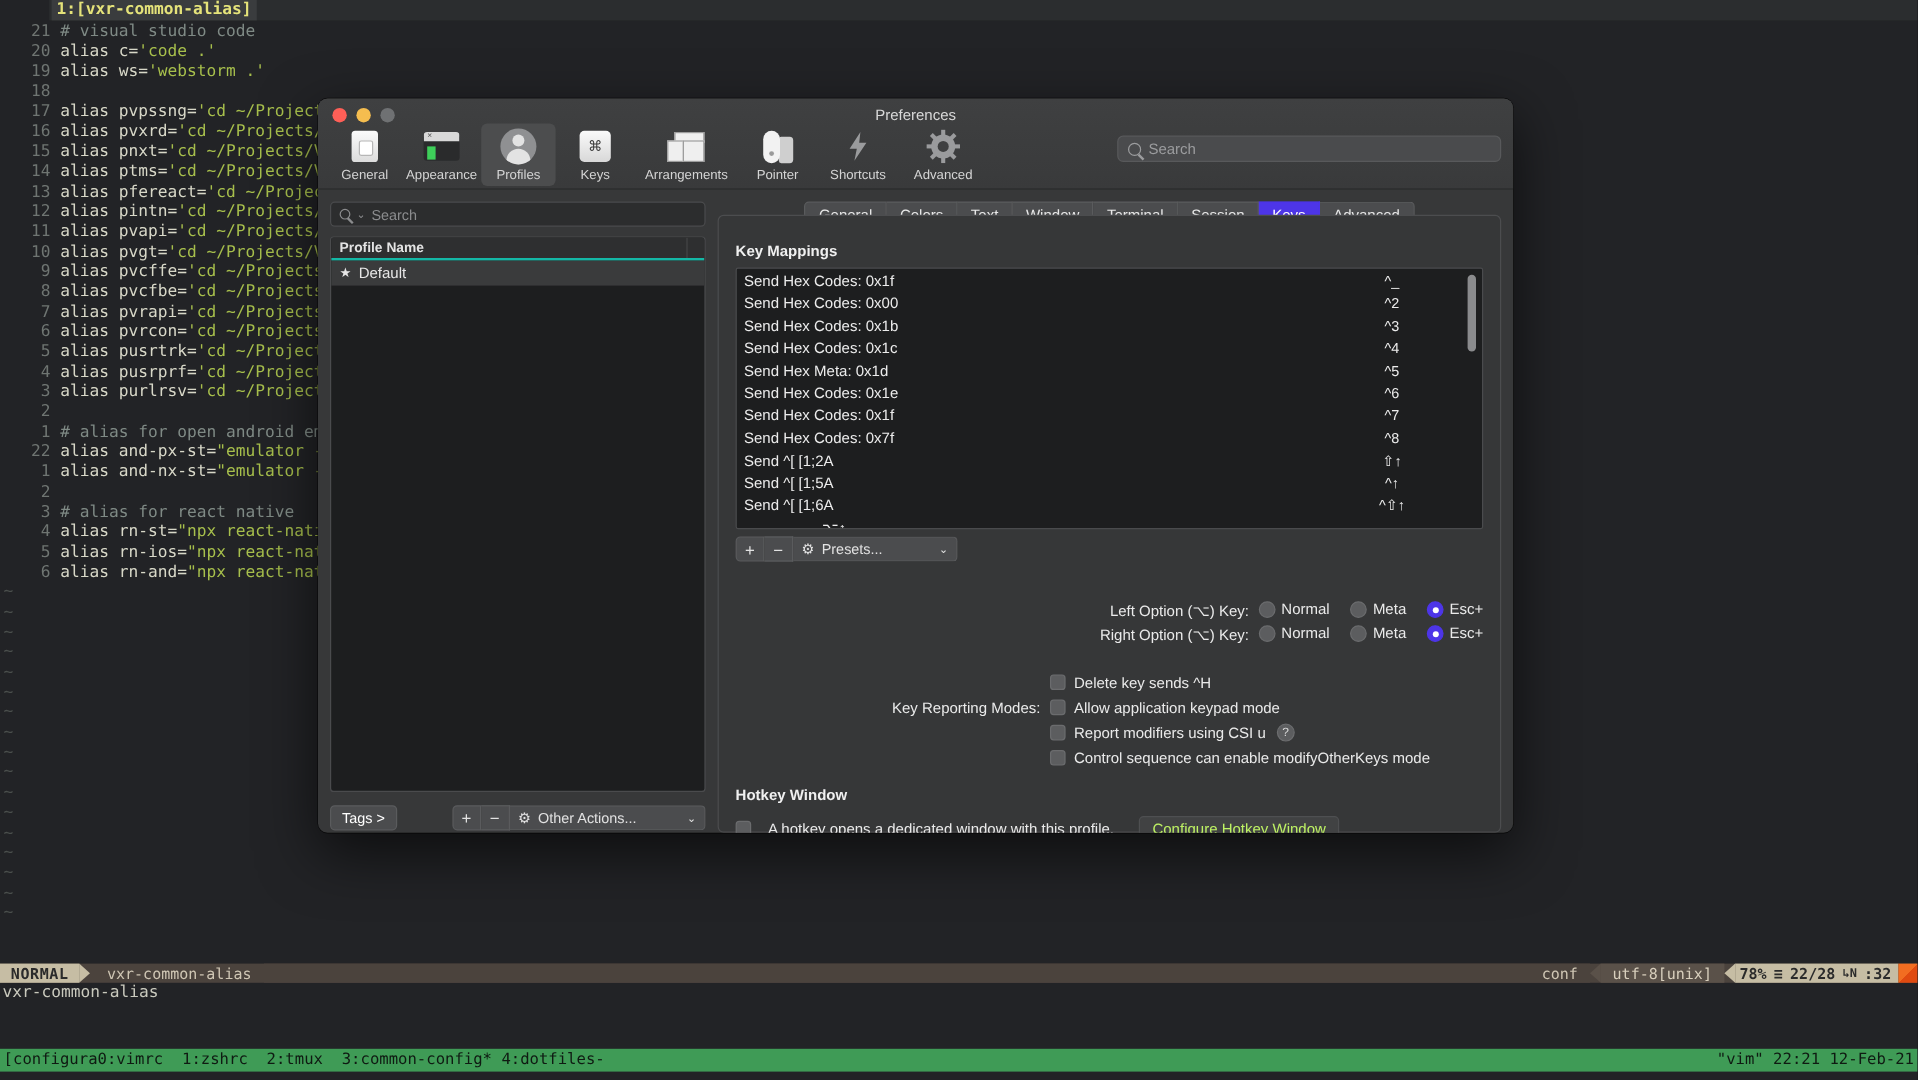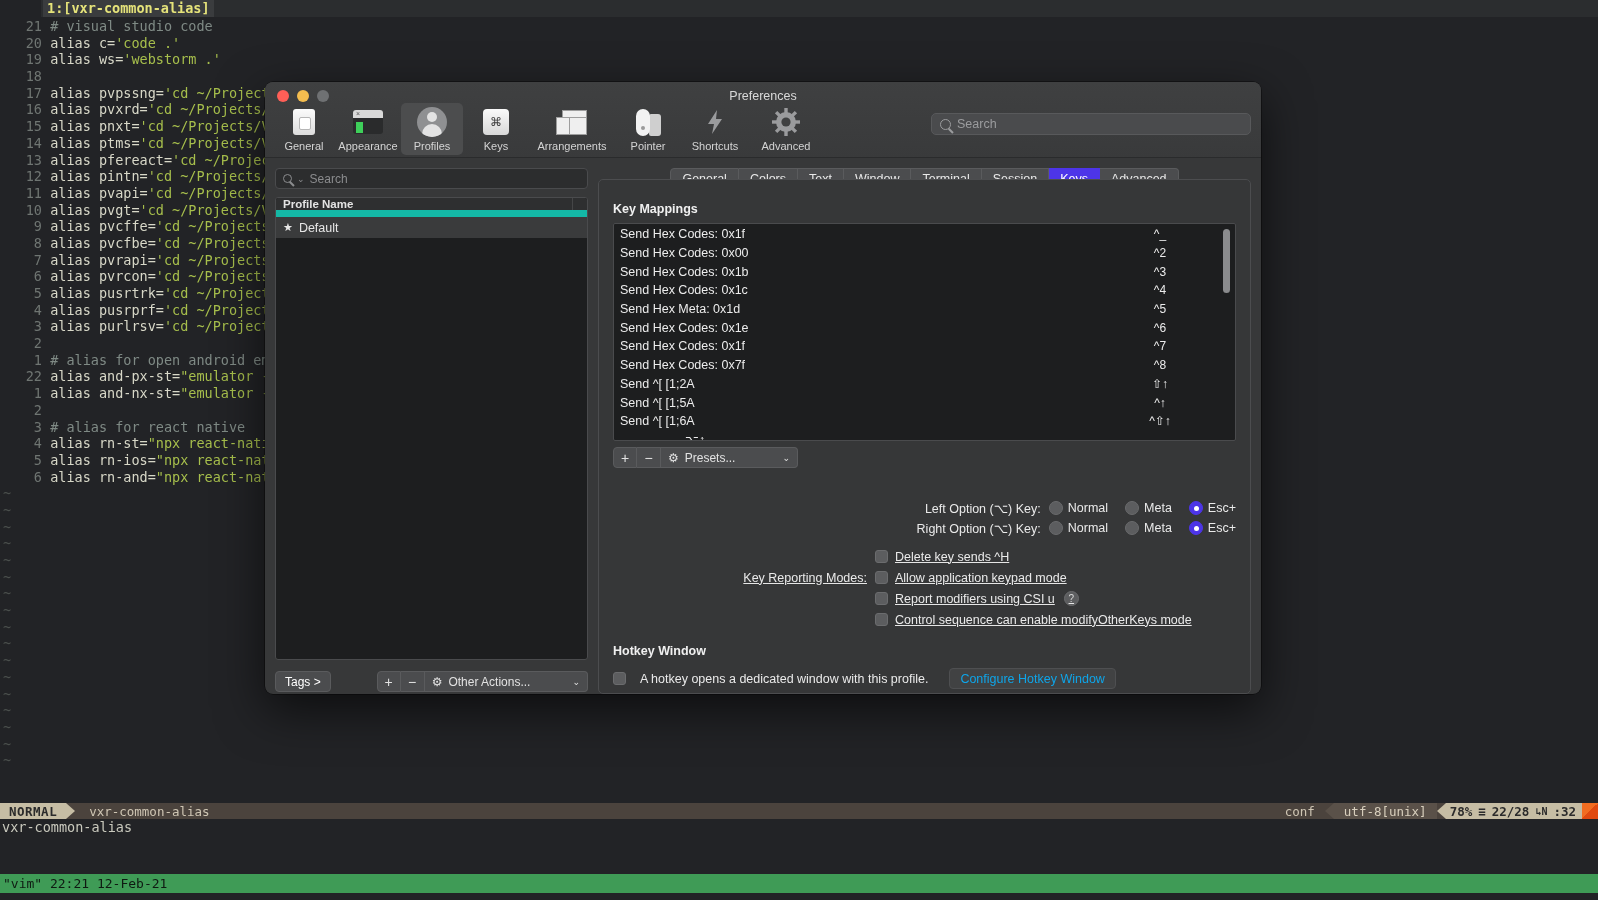--- a/index.html
+++ b/index.html
@@ -168,22 +168,22 @@
   .prof-search {
     height: 21px; background: #2c2d2e; border: 1px solid #4a4b4d; border-radius: 4px;
     display: flex; align-items: center; gap: 5px; padding: 0 7px;
     color: #8b8c8e; font-size: 12px; margin-bottom: 8px;
   }
   .prof-table {
     flex: 1; background: #1d1e1f; border: 1px solid #4a4b4d; border-radius: 3px;
     overflow: hidden; display: flex; flex-direction: column;
   }
   .prof-head {
-    height: 19px; background: #2e2f30; border-bottom: 7px solid #14b8a6;
-    display: flex; font-size: 11.5px; font-weight: bold; color: #e3e3e3;
+    height: 19px; background: #2e2f30; border-bottom: 2px solid #14b8a6;
+    display: flex; align-items: center; font-size: 11.5px; font-weight: bold; color: #e3e3e3;
     padding-left: 7px; position: relative;
   }
   .prof-head::after {
     content:''; position:absolute; right: 14px; top:0; bottom:0; width:1px; background:#454647;
   }
   .prof-row {
     height: 21px; display: flex; align-items: center; gap: 6px;
     padding-left: 7px; font-size: 12.5px; color: #e7e7e7; background: #3a3b3c;
   }
   .prof-star { color: #e7e7e7; font-size: 11px; }
@@ -264,41 +264,41 @@
   .radio {
     width: 14px; height: 14px; border-radius: 50%;
     background: #5c5d5f; border: 1px solid #6a6b6d;
   }
   .radio.on { background: #4d35e8; border-color: #4d35e8; position: relative; }
   .radio.on::after {
     content:''; position: absolute; left: 4px; top: 4px; width: 5px; height: 5px;
     border-radius: 50%; background: #fff;
   }
 
-  .check-rows { margin-top: 8px; text-decoration: underline; }
+  .check-rows { margin-top: 20px; }
   .crow { display: flex; align-items: center; height: 21px; }
   .crow .pre {
     width: 262px; text-align: right; padding-right: 8px; font-size: 12.5px; color: #eaeaea;
   }
   .cbox {
     width: 13px; height: 13px; border-radius: 3px;
     background: #5c5d5f; border: 1px solid #6b6c6e; margin-right: 7px;
   }
   .ctext { font-size: 12.5px; color: #eaeaea; }
   .helpbtn {
     width: 15px; height: 15px; border-radius: 50%;
     background: #5c5d5f; border: 1px solid #6b6c6e; color: #d8d8d8;
     font-size: 10px; display: inline-flex; align-items: center; justify-content: center;
     margin-left: 9px;
   }
 
   .hotkey-title { margin-top: 14px; font-size: 12.5px; font-weight: bold; color: #f0f0f0; }
   .hotkey-row { display: flex; align-items: center; margin-top: 10px; gap: 7px; }
   .btn-disabled {
-    background: #414243; border: 1px solid #4e4f51; color: #0ea5e9;
+    background: #414243; border: 1px solid #4e4f51; color: #bef264;
     border-radius: 4px; font-size: 12.5px; height: 21px;
     display: inline-flex; align-items: center; padding: 0 10px; margin-left: 14px;
   }
 
   
   .ic-general { width: 22px; height: 26px; background: linear-gradient(#fbfbfb,#dcdcdc); border-radius: 3px; position: relative; }
   .ic-general::after { content:''; position:absolute; left:6px; top:8px; width:10px; height:11px; background:#fff; border:1px solid #b6b6b6; border-radius:2px;}
   .ic-appearance { width: 30px; height: 24px; background:#2a2b2c; border-radius:3px; border-top: 8px solid #d9d9d9; position:relative; }
   .ic-appearance::after{content:''; position:absolute; left:3px; top:4px; width:7px; height:11px; background:#3ecf5a;}
   .ic-appearance::before{content:'×'; position:absolute; left:3px; top:-8px; font-size:7px; color:#555; line-height:8px;}
@@ -394,20 +394,21 @@
     <span>22/28</span>
     <span style="font-size:10px">↳N</span>
     <span>:32</span>
   </div>
   <div class="al-end"></div>
 </div>
 
 <div id="vim-cmdline">vxr-common-alias</div>
 
 <div id="tmux-status">
+  <span>[configura0:vimrc  1:zshrc  2:tmux  3:common-config* 4:dotfiles-</span>
   <span>"vim" 22:21 12-Feb-21</span>
 </div>
 
 <div id="prefs">
 
   <div class="titlebar">
     <div class="traffic">
       <div class="tl red"></div>
       <div class="tl yellow"></div>
       <div class="tl gray"></div>

